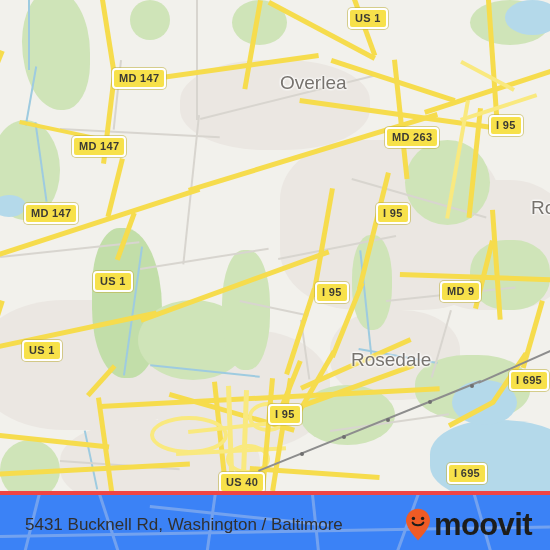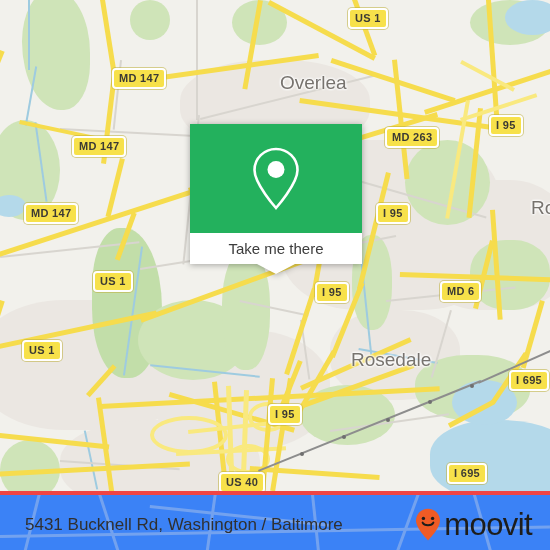--- a/index.html
+++ b/index.html
@@ -51,21 +51,21 @@
 
   
   #footer{position:absolute;left:0;top:491px;width:550px;height:59px;background:#3b82f6;
           border-top:4px solid #ef4444;overflow:hidden;}
   #footer-ghost{position:absolute;left:0;top:0;width:550px;height:59px;opacity:.32;}
   .ghostline{position:absolute;background:#e9e7e2;transform-origin:0 0;}
   #footer-address{position:absolute;left:25px;top:0;height:59px;display:flex;align-items:center;
                   color:#303030;font-size:17px;white-space:nowrap;z-index:2;}
   #brand{position:absolute;right:18px;top:0;height:59px;display:flex;align-items:center;z-index:2;}
   #brand-mark{width:26px;height:33px;margin-right:3px;}
-  #brand-name{color:#1d1d1b;font-size:31px;font-weight:normal;letter-spacing:-.6px;line-height:33px;}
+  #brand-name{color:#1d1d1b;font-size:31px;font-weight:bold;letter-spacing:-.6px;line-height:33px;}
 </style>
 </head>
 <body>
 
 <div id="screen">
 
   <div id="map">
     <div class="land"></div>
 
     <div class="urban" style="left:-20px;top:300px;width:210px;height:130px;border-radius:40%;"></div>
@@ -203,38 +203,27 @@
 
     <div class="shield" style="left:348px;top:8px;">US 1</div>
     <div class="shield" style="left:112px;top:68px;">MD 147</div>
     <div class="shield" style="left:72px;top:136px;">MD 147</div>
     <div class="shield" style="left:385px;top:127px;">MD 263</div>
     <div class="shield" style="left:489px;top:115px;">I 95</div>
     <div class="shield" style="left:24px;top:203px;">MD 147</div>
     <div class="shield" style="left:376px;top:203px;">I 95</div>
     <div class="shield" style="left:93px;top:271px;">US 1</div>
     <div class="shield" style="left:315px;top:282px;">I 95</div>
-    <div class="shield" style="left:440px;top:281px;">MD 6</div>
+    <div class="shield" style="left:440px;top:281px;">MD 9</div>
     <div class="shield" style="left:22px;top:340px;">US 1</div>
     <div class="shield" style="left:509px;top:370px;">I 695</div>
     <div class="shield" style="left:268px;top:404px;">I 95</div>
     <div class="shield" style="left:447px;top:463px;">I 695</div>
     <div class="shield" style="left:219px;top:472px;">US 40</div>
 
-    <div id="card">
-      <div id="card-top">
-        <svg id="pin-icon" width="54" height="66" viewBox="0 0 54 66">
-          <path d="M27 3 C15 3 5.5 12.4 5.5 24 C5.5 38 27 62 27 62 C27 62 48.5 38 48.5 24 C48.5 12.4 39 3 27 3 Z" fill="none" stroke="#ffffff" stroke-width="2.6"></path>
-          <circle cx="27" cy="23.5" r="8.5" fill="#ffffff"></circle>
-        </svg>
-      </div>
-      <div id="card-bottom"></div>
-      <div id="card-label">Take me there</div>
-      <div id="card-tail"></div>
-    </div>
 
   </div>
 
   <div id="footer">
     <div id="footer-ghost">
       <div class="ghostline" style="left:40px;top:-10px;width:3px;height:80px;transform:rotate(14deg);"></div>
       <div class="ghostline" style="left:95px;top:-10px;width:3px;height:80px;transform:rotate(-18deg);"></div>
       <div class="ghostline" style="left:150px;top:10px;width:180px;height:3px;transform:rotate(6deg);"></div>
       <div class="ghostline" style="left:215px;top:-10px;width:3px;height:80px;transform:rotate(8deg);"></div>
       <div class="ghostline" style="left:310px;top:-10px;width:3px;height:80px;transform:rotate(-6deg);"></div>

